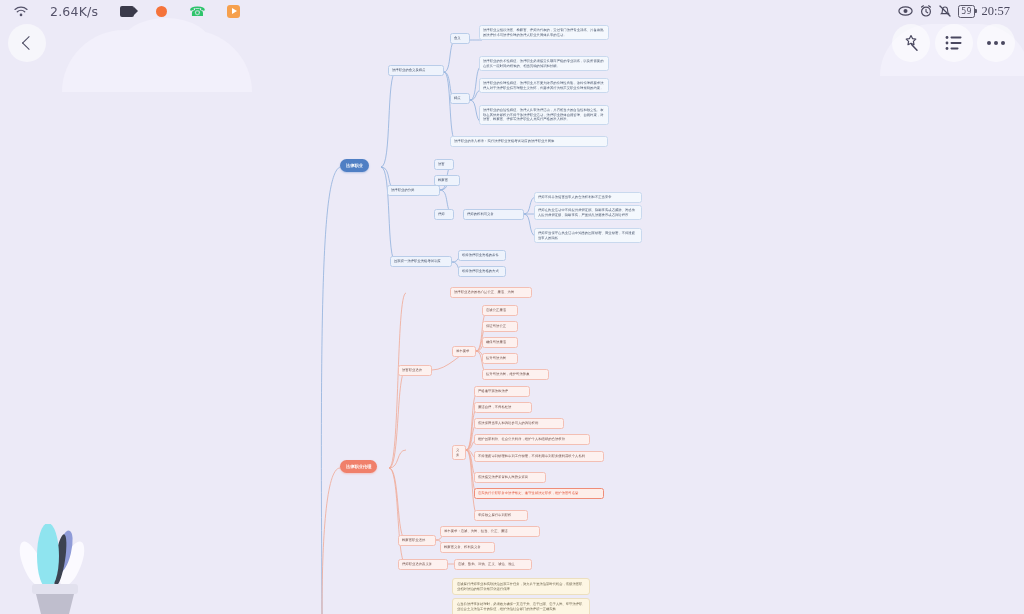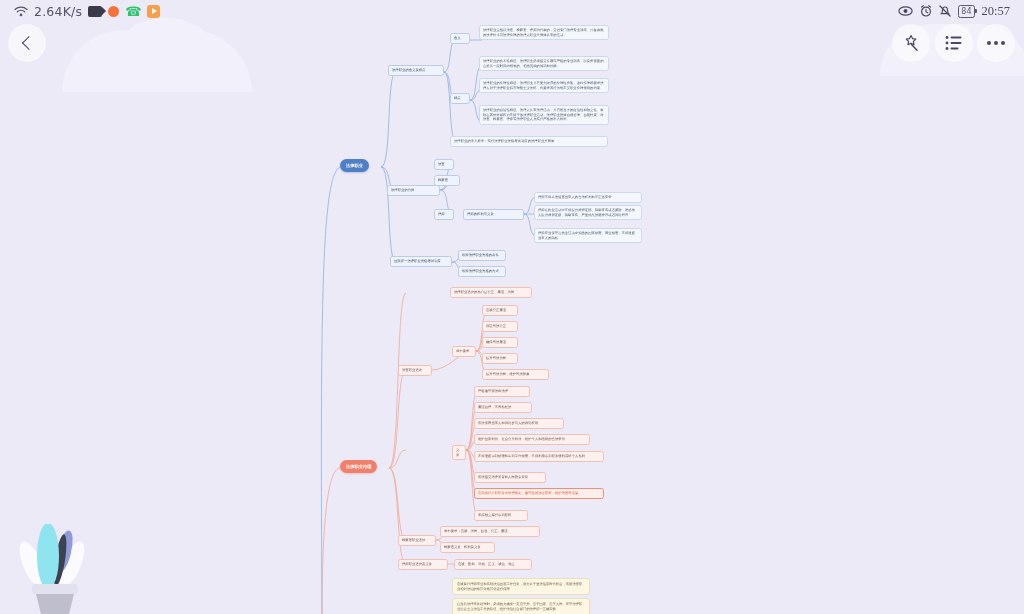--- a/index.html
+++ b/index.html
@@ -10,21 +10,21 @@
     position:relative;
     -webkit-font-smoothing:antialiased;
   }
   
   .statusbar{
     position:absolute;left:0;top:0;width:1024px;height:22px;
     display:flex;align-items:center;justify-content:space-between;
     padding:0 14px;box-sizing:border-box;
     color:#5c5a6b;font-size:12px;z-index:40;
   }
-  .sb-left{display:flex;align-items:center;gap:6px;}
+  .sb-left{display:flex;align-items:center;gap:22px;}
   .sb-right{display:flex;align-items:center;gap:7px;}
   .net-speed{font-size:12.5px;color:#55536a;letter-spacing:.2px;}
   .sb-ico{display:inline-flex;align-items:center;justify-content:center;}
   .chip{width:14px;height:11px;border-radius:2px;display:inline-block;}
   .chip.cam{background:#3a3a4a;border-radius:2px;position:relative;}
   .chip.cam:after{content:"";position:absolute;right:-4px;top:1px;border-left:4px solid #3a3a4a;border-top:4px solid transparent;border-bottom:4px solid transparent;}
   .chip.rec{background:#f5733a;border-radius:50%;width:11px;height:11px;}
   .chip.phone{color:#2ec46b;font-size:13px;background:none;width:auto;height:auto;}
   .chip.play{background:#f6a04d;border-radius:3px;width:13px;height:13px;position:relative;}
   .chip.play:after{content:"";position:absolute;left:4.5px;top:3px;border-left:5px solid #fff;border-top:3.5px solid transparent;border-bottom:3.5px solid transparent;}
@@ -131,21 +131,21 @@
           <path d="M6 4.2v2.6l1.7 1" stroke="#4b495e" stroke-width="1.1" fill="none" stroke-linecap="round"></path>
           <path d="M1.6 2.1L3.4 .8M10.4 2.1L8.6 .8" stroke="#4b495e" stroke-width="1.2" stroke-linecap="round"></path>
         </svg>
     </span>
     <span class="sb-ico">
       <svg width="12" height="12" viewBox="0 0 12 12">
           <path d="M2.4 8.6h7.2c-1-.9-1-1.8-1-3.1C8.6 3.4 7.5 2 6 2S3.4 3.4 3.4 5.5c0 1.3 0 2.2-1 3.1z" fill="none" stroke="#4b495e" stroke-width="1.1"></path>
           <path d="M1 1l10 10" stroke="#4b495e" stroke-width="1.3" stroke-linecap="round"></path>
         </svg>
     </span>
-    <span class="batt">84</span>
+    <span class="batt">59</span>
     <span class="clock">20:57</span>
   </div>
 </div>
 
 <div class="cloud c1"></div>
 <div class="cloud c2"></div>
 <div class="cloud c3"></div>
 
 <svg class="plant" viewBox="0 0 92 90">
   <ellipse cx="22" cy="40" rx="9" ry="24" fill="#fbfaff" transform="rotate(-22 22 40)"></ellipse>

